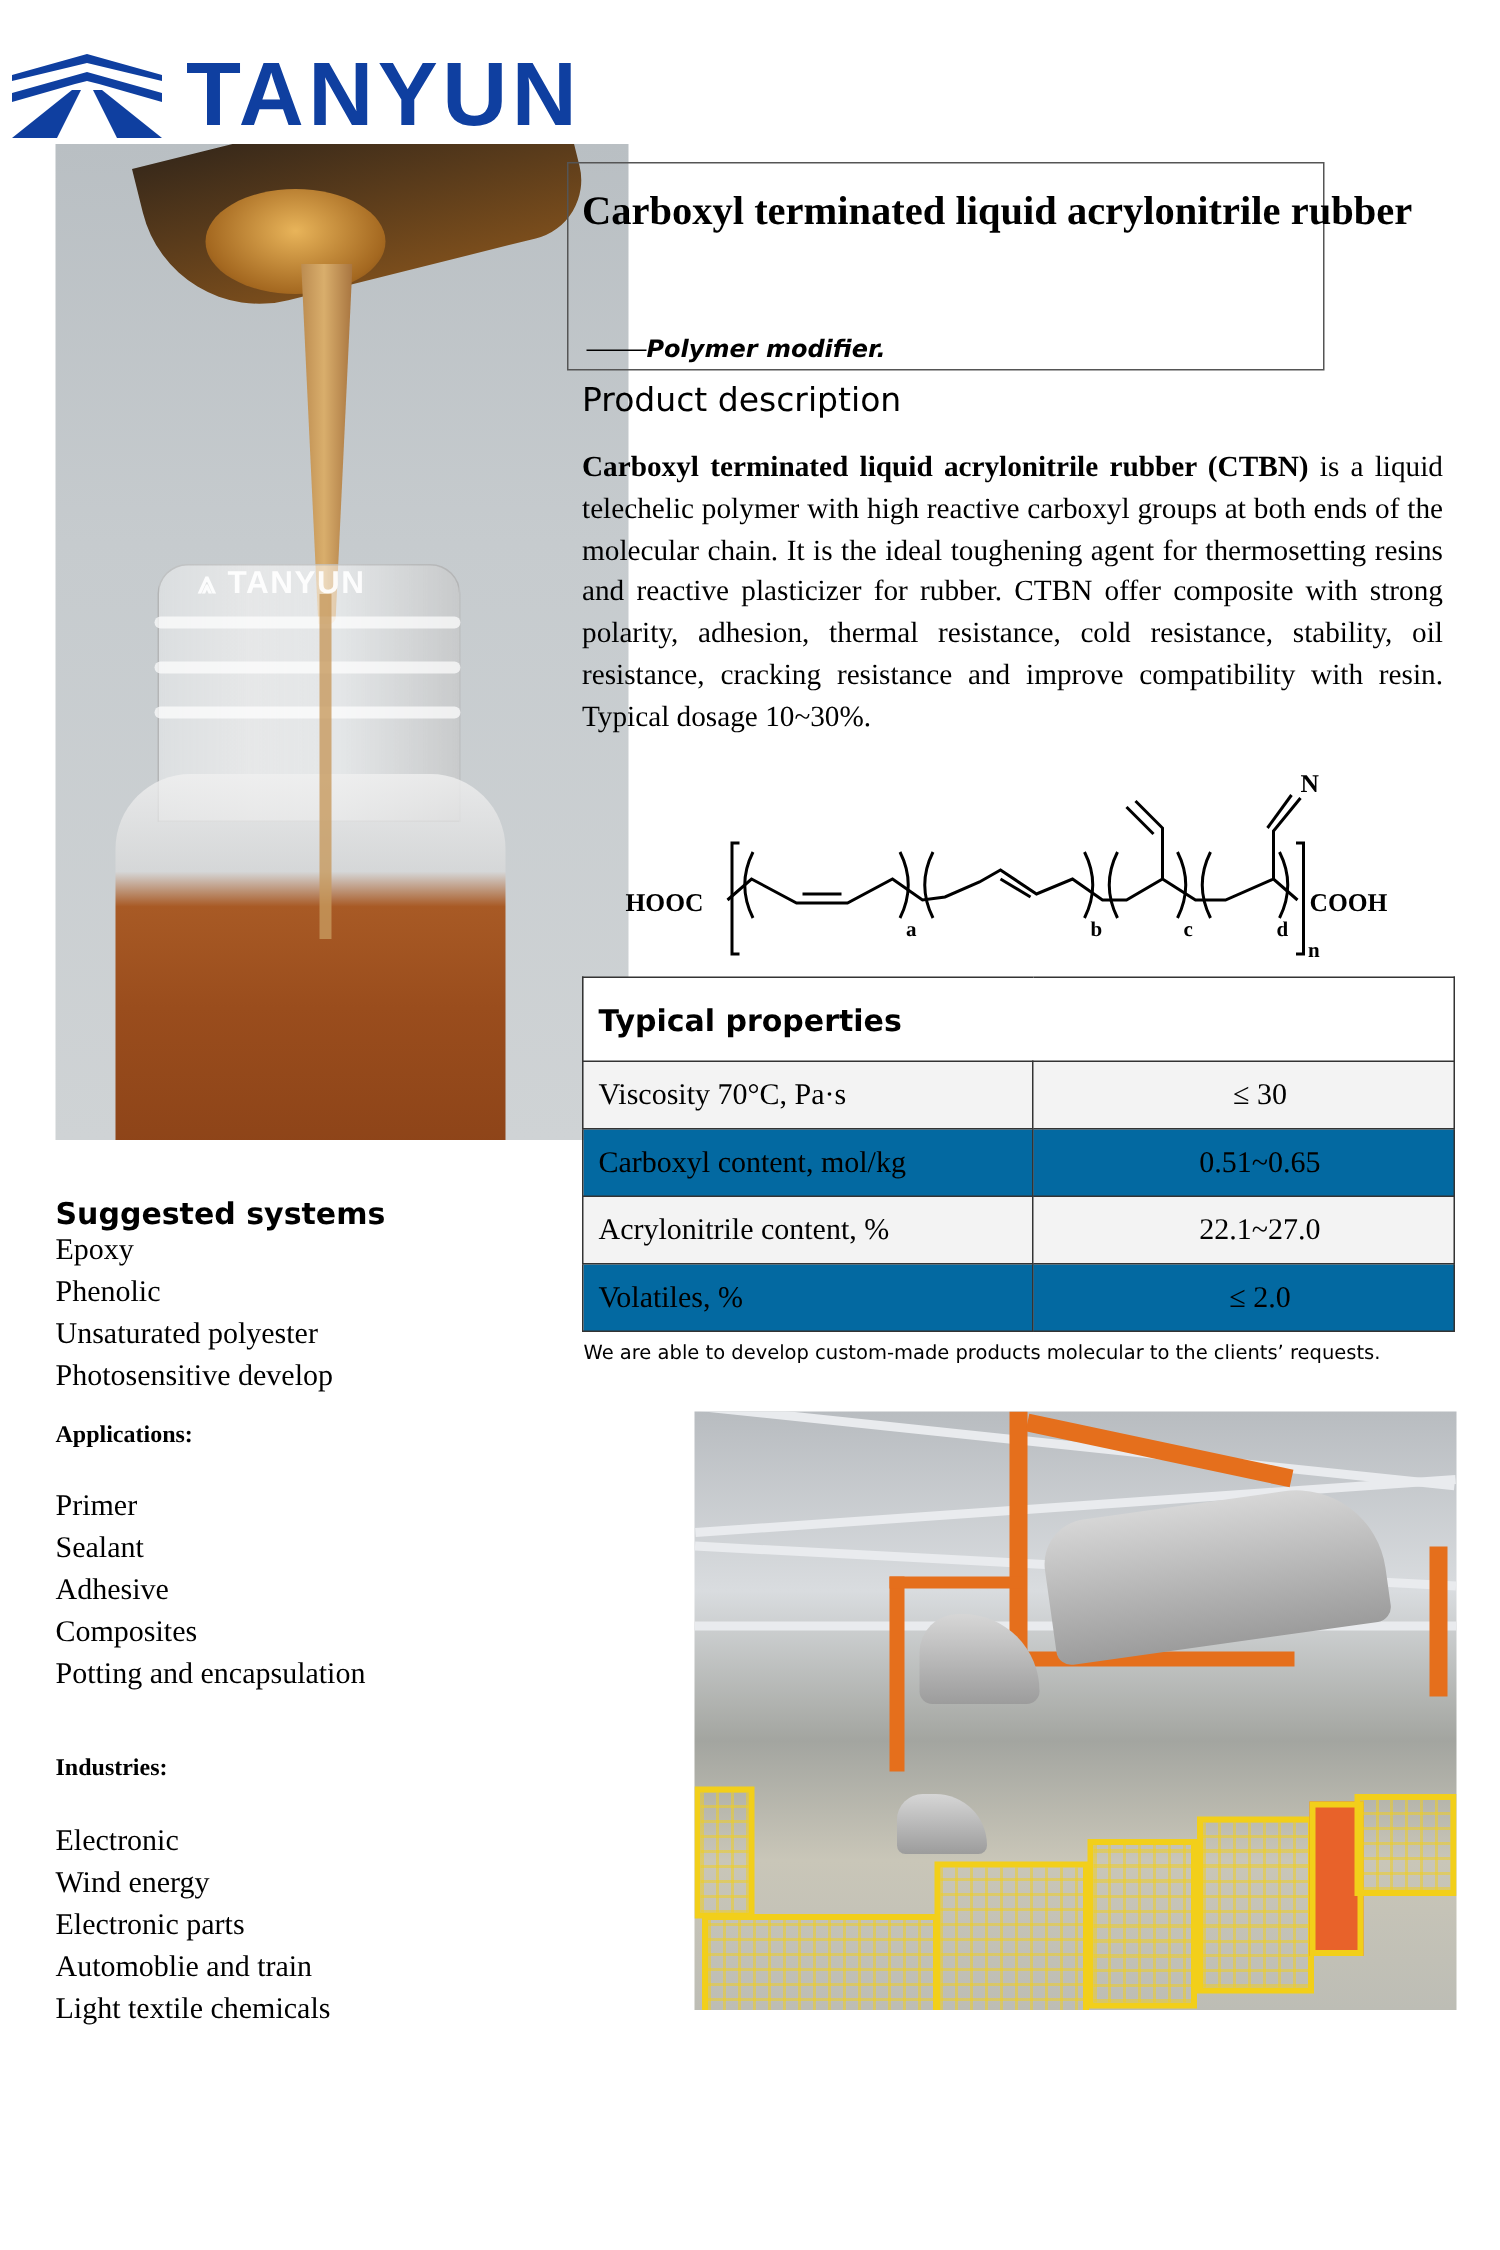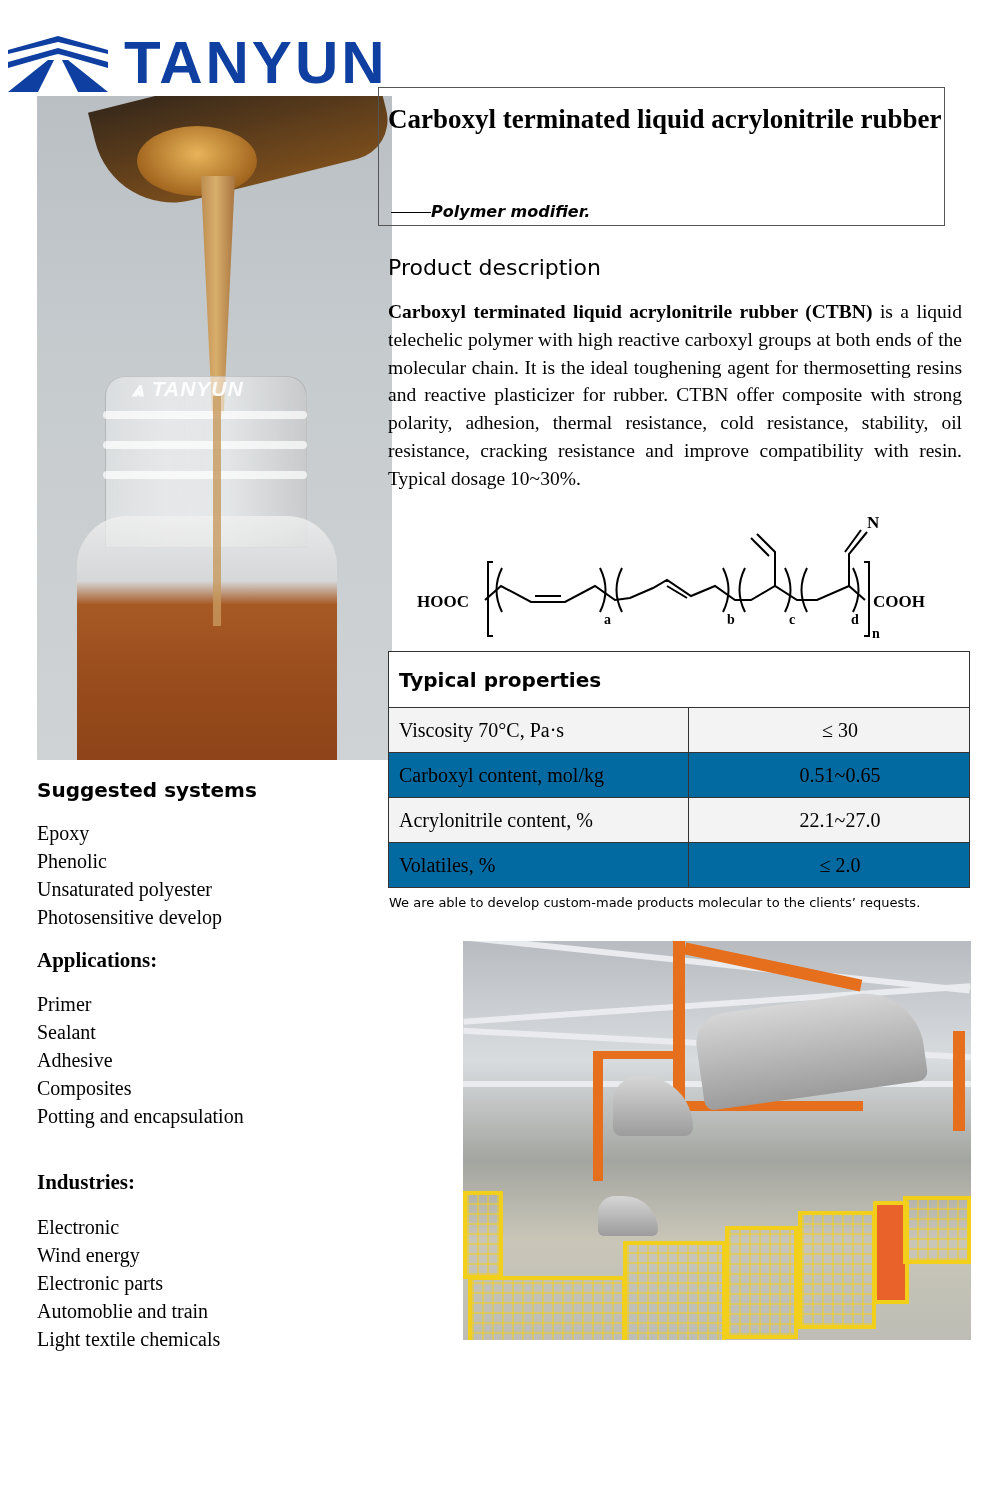--- a/index.html
+++ b/index.html
@@ -5,32 +5,32 @@
   html, body { margin:0; padding:0; background:#ffffff; }
   body { width:1000px; height:1500px; position:relative; overflow:hidden; font-family:"Liberation Serif", serif; color:#000; }
   .abs { position:absolute; }
 
   
   #logo { left:8px; top:36px; width:385px; height:56px; }
   #logo-mark { position:absolute; left:0; top:0; width:100px; height:56px; }
   #logo-text { position:absolute; left:116px; top:-6px; font-family:"Liberation Sans", sans-serif; font-weight:bold; font-size:60px; letter-spacing:3px; color:#0f3fa0; line-height:66px; }
 
   
-  #product-photo { left:37px; top:96px; width:355px; height:664px; overflow:hidden; background:linear-gradient(180deg,#b9bfc3 0%,#c6cbce 40%,#cfd3d5 100%);font-style:italic; }
+  #product-photo { left:37px; top:96px; width:382px; height:664px; overflow:hidden; background:linear-gradient(180deg,#b9bfc3 0%,#c6cbce 40%,#cfd3d5 100%); }
   .bottle-top { position:absolute; left:60px; top:-20px; width:290px; height:110px; background:linear-gradient(180deg,#3a2a1a,#7a4d1c); border-radius:0 0 40px 80px; transform:rotate(-14deg); }
   .bottle-mouth { position:absolute; left:100px; top:30px; width:120px; height:70px; background:radial-gradient(ellipse at 50% 40%,#e8b45a,#a46820 70%,#6b3c12); border-radius:50%; }
   .stream { position:absolute; left:160px; top:80px; width:38px; height:240px; background:linear-gradient(90deg,#b5844a,#d9ae6c 50%,#a87540); border-radius:0 0 40% 40%; clip-path:polygon(10% 0,100% 0,70% 100%,40% 100%); }
   .stream-thin { position:absolute; left:176px; top:300px; width:8px; height:230px; background:#c79a5e; opacity:.8; }
   .jar-neck { position:absolute; left:68px; top:280px; width:200px; height:170px; background:linear-gradient(90deg,rgba(255,255,255,.35),rgba(240,240,240,.75) 30%,rgba(255,255,255,.5) 60%,rgba(200,200,200,.6)); border-radius:20px 20px 0 0; border:1px solid rgba(150,150,150,.4); }
   .jar-ridge { position:absolute; left:66px; width:204px; height:8px; background:rgba(255,255,255,.7); border-radius:4px; }
   .jar-body { position:absolute; left:40px; top:420px; width:260px; height:260px; background:linear-gradient(180deg,rgba(240,240,240,.8) 0%,rgba(220,220,220,.6) 25%,#a85a25 34%,#9a4d1d 60%,#8c4318 100%); border-radius:50px 50px 0 0; }
   .watermark { position:absolute; left:95px; top:281px; color:rgba(255,255,255,.9); font-family:"Liberation Sans", sans-serif; font-weight:bold; font-size:21px; letter-spacing:1px; }
 
   
-  #title-box { left:378px; top:87px; width:567px; height:139px; border:1px solid #555; box-sizing:border-box; }
+  #title-box { left:378px; top:108px; width:505px; height:139px; border:1px solid #555; box-sizing:border-box; }
   #title-text { position:absolute; left:9px; top:4px; width:560px; font-weight:bold; font-size:27px; line-height:55px; }
   #subtitle { position:absolute; left:12px; top:114px; font-family:"DejaVu Sans", sans-serif; font-style:italic; font-weight:bold; font-size:16px; }
   #subtitle .dash { display:inline-block; width:40px; border-top:1px solid #000; vertical-align:middle; margin-right:0; }
 
   
   #desc-heading { left:388px; top:255px; font-family:"DejaVu Sans", sans-serif; font-weight:normal; font-size:22px; }
   #desc-body { left:388px; top:298px; width:574px; font-size:19.5px; line-height:27.8px; text-align:justify; text-align-last:left; }
   #desc-body b { font-weight:bold; }
 
   
@@ -40,22 +40,22 @@
   #props { left:388px; top:651px; width:582px; border-collapse:collapse; }
   #props td { border:1.5px solid #333; font-size:20px; height:44px; padding:0 10px;margin-left:12px; }
   #props .hdr td { height:55px; font-family:"DejaVu Sans", sans-serif; font-weight:bold; font-size:20px; background:#fff; }
   #props .row td { background:#f3f3f3; }
   #props .row.alt td { background:#0369a1; }
   #props td.val { text-align:center; width:238px;padding-left:32px; }
   #footnote { left:389px; top:895px; font-family:"DejaVu Sans", sans-serif; font-size:13px; }
 
   
   .sec-h { position:absolute; left:37px; font-weight:bold; }
-  .sec-h.sans { font-family:"DejaVu Sans", sans-serif; font-size:20px; }
-  .sec-h.serif { font-size:21px; }
+  .sec-h.sans { font-family:"DejaVu Sans", sans-serif; font-size:20px;margin-top:19px; }
+  .sec-h.serif { font-size:16px; }
   .list { position:absolute; left:37px; font-size:20px; line-height:28px; margin:0; padding:0; list-style:none; }
 
   
   #factory-photo { left:463px; top:941px; width:508px; height:399px; overflow:hidden; background:linear-gradient(180deg,#b8bcc0 0%,#d9dcdf 30%,#a3a5a0 55%,#c9c6b8 75%,#bdbdb5 100%); }
   .beam { position:absolute; height:6px; background:#e9ebee; }
   .orange { position:absolute; background:#e56f1c; }
   .car { position:absolute; background:linear-gradient(180deg,#d6d6d6,#9c9c9c); border-radius:30px 60px 10px 10px; }
   .fence { position:absolute; border:4px solid #f2cf1a; background:repeating-linear-gradient(0deg,rgba(242,207,26,.5) 0 2px,transparent 2px 10px),repeating-linear-gradient(90deg,rgba(242,207,26,.5) 0 2px,transparent 2px 10px); }
 </style>
 </head>

